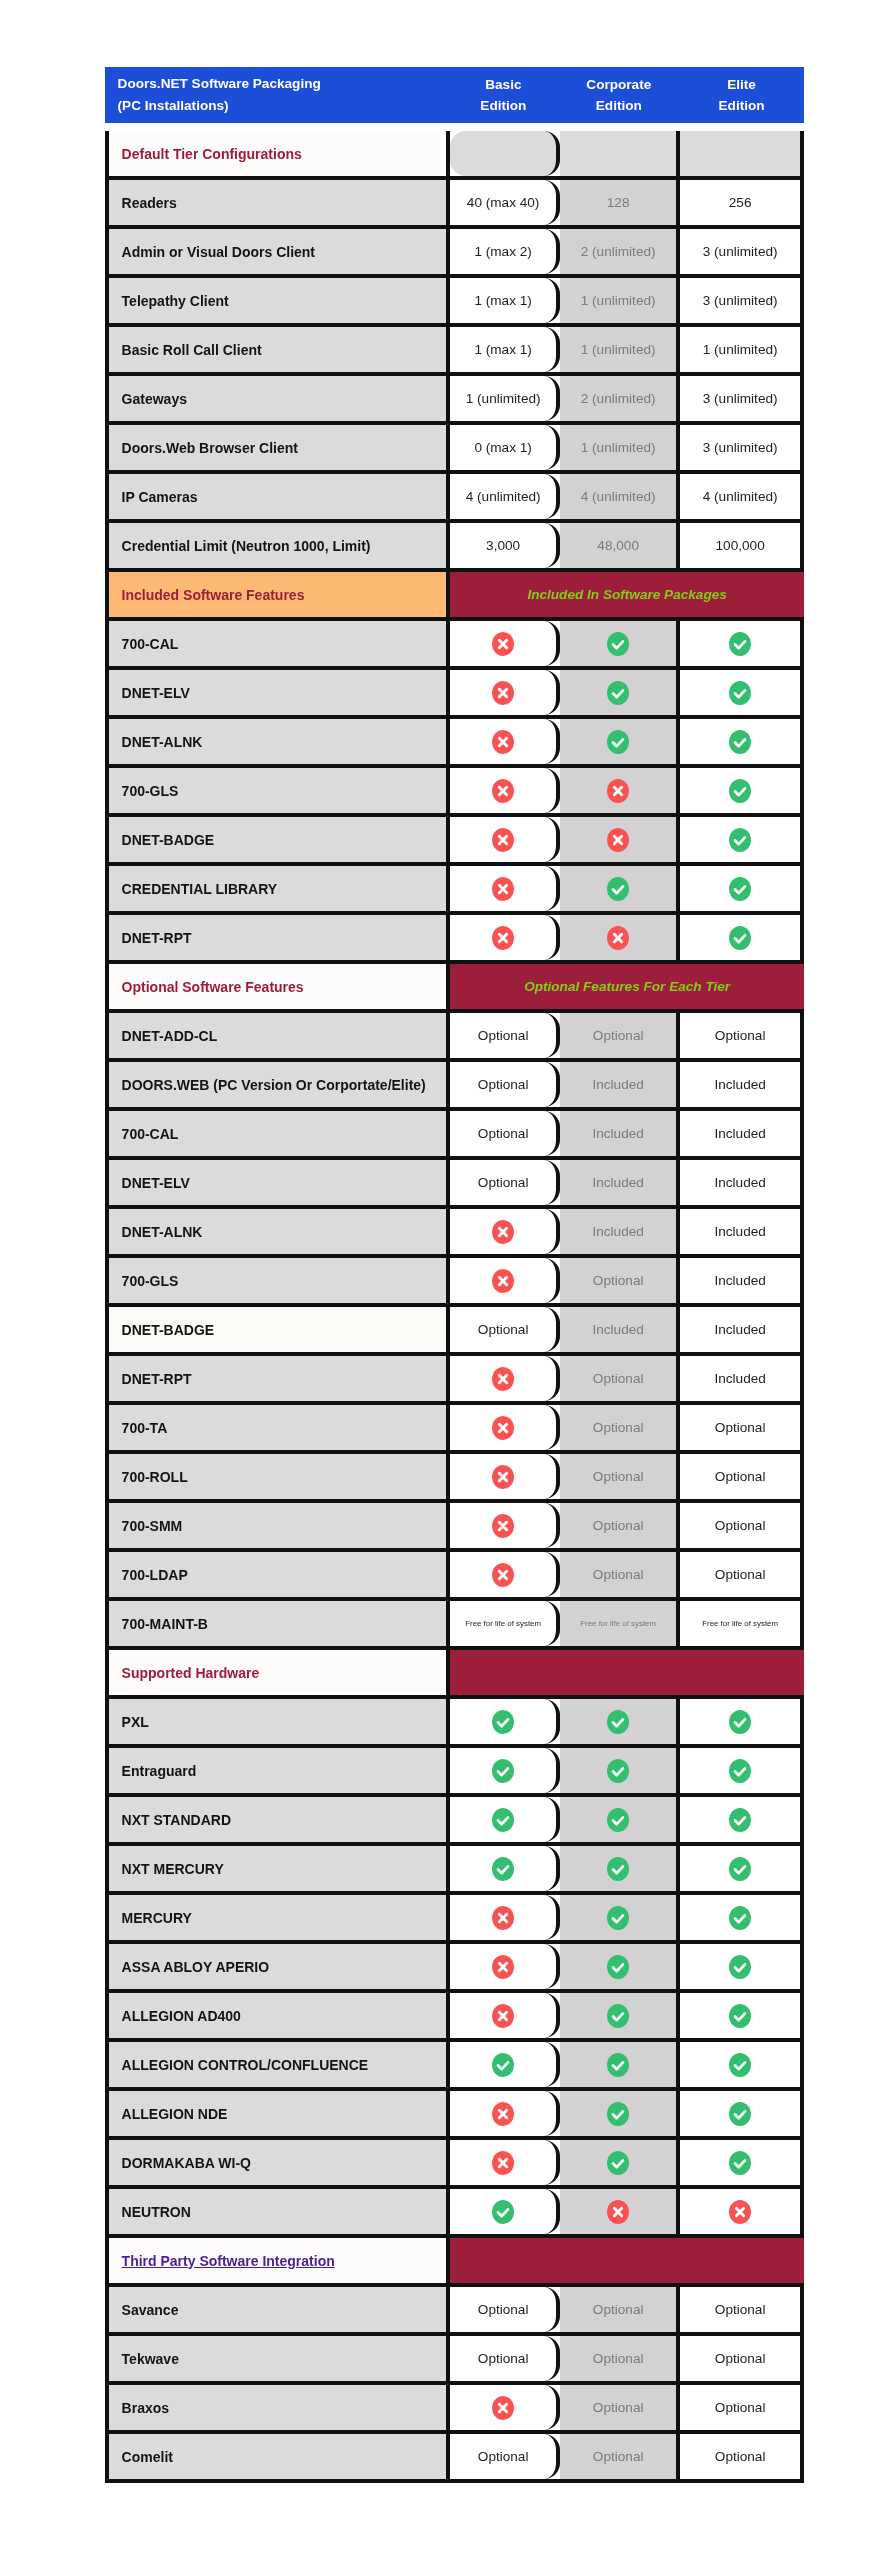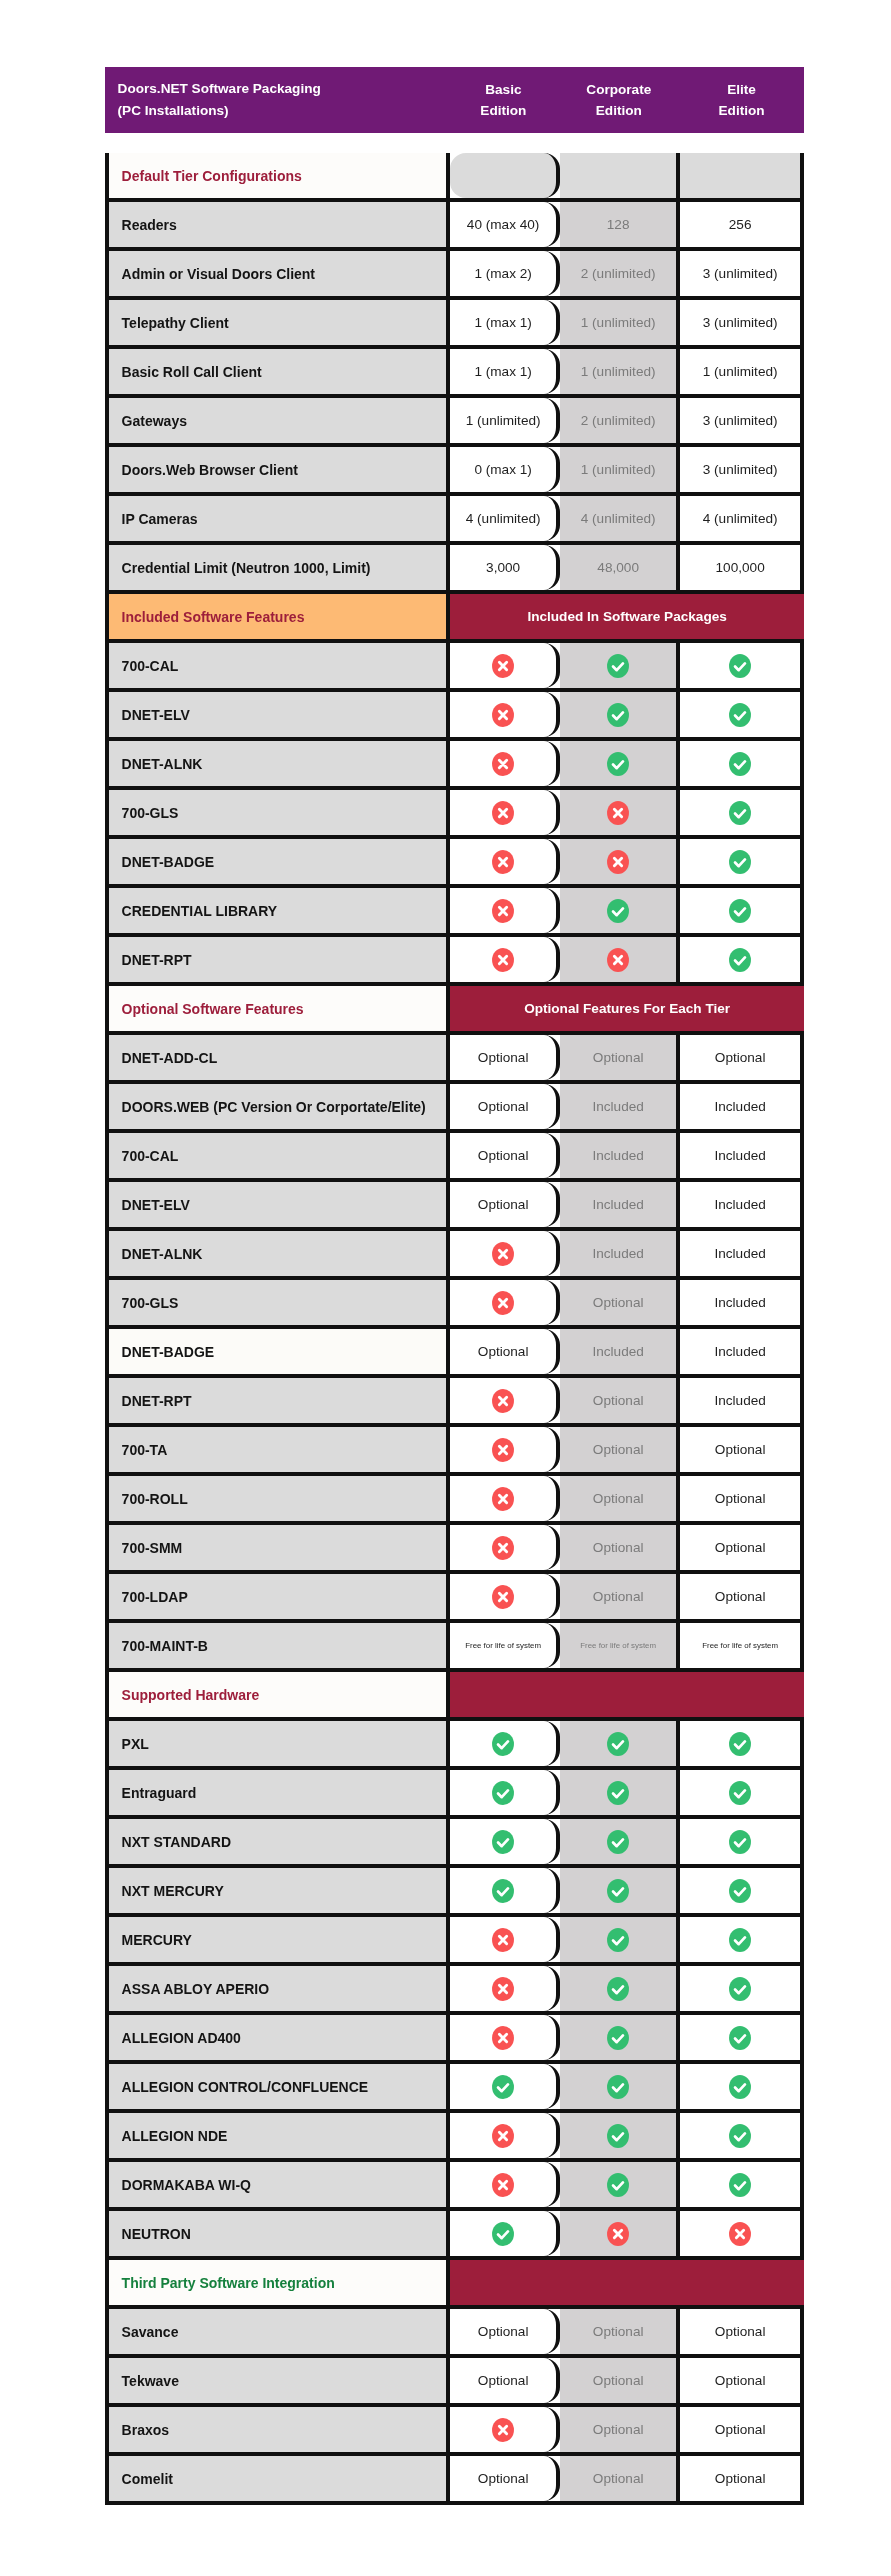--- a/index.html
+++ b/index.html
@@ -5,22 +5,22 @@
   html,body{margin:0;padding:0;}
   body{
     width:892px;height:2576px;background:#ffffff;position:relative;
     font-family:"Liberation Sans", sans-serif;
     -webkit-font-smoothing:antialiased;
   }
   .tbl{position:absolute;left:105px;top:67px;width:699px;}
 
   
   .thead{
-    height:66px;background:#701a75;display:flex;color:#ffffff;
-    margin-bottom:20px;
+    height:56px;background:#1d4ed8;display:flex;color:#ffffff;
+    margin-bottom:8px;
   }
   .th-title{
     width:49.1%;box-sizing:border-box;padding-left:12.6px;
     display:flex;flex-direction:column;justify-content:center;
     font-weight:bold;font-size:13.6px;line-height:22px;
   }
   .th-cols{flex:1;display:flex;}
   .th-col{
     display:flex;align-items:center;justify-content:center;text-align:center;
     font-weight:bold;font-size:13.6px;line-height:21px;white-space:pre-line;
@@ -45,21 +45,21 @@
   .val.basic{width:15.8%;border-right:4.2px solid #101010;border-radius:16px;}
   .val.corp{width:17.3%;border-right:4.2px solid #101010;background:#d3d1d2;color:#7b7b7b;}
   .val.elite{flex:1;border-right:4.2px solid #101010;}
   .val .small{font-size:7.9px;}
 
   
   .row.section .lbl{background:#fdfcfa;color:#9D1E3B;}
   .row.section .lbl.dark{color:#141414;}
   .band{
     flex:1;background:#9D1E3B;display:flex;align-items:center;justify-content:center;
-    color:#ffffff;font-weight:bold;font-size:13.6px;
+    color:#84cc16;font-weight:bold;font-size:13.6px;font-style:italic;
   }
   .val.boxcell{background:#dbdbdb;color:transparent;}
   .val.corp.boxcell{background:#dbdbdb;}
 
   svg{display:block;}
 </style>
 </head>
 <body>
 
 <div class="page">
@@ -742,21 +742,21 @@
             </svg>
           </div>
           <div class="cell val elite">
             <svg width="22" height="24" viewBox="0 0 42 46">
               <ellipse cx="21" cy="23" rx="21" ry="23" fill="#F95252"></ellipse>
               <path d="M14 16l14 14M28 16l-14 14" stroke="#ffffff" stroke-width="5.5" fill="none" stroke-linecap="round"></path>
             </svg>
           </div>
         </div>
         <div class="row section">
-          <div class="cell lbl dark section-lbl" style="background: rgb(253, 252, 250); color: #15803d;">Third Party Software Integration</div>
+          <div class="cell lbl dark section-lbl" style="background: rgb(253, 252, 250); color: #4c1d95; text-decoration: underline;">Third Party Software Integration</div>
           <div class="band"></div>
         </div>
         <div class="row">
           <div class="cell lbl">Savance</div>
           <div class="cell val basic">
             <span>Optional</span>
           </div>
           <div class="cell val corp">
             <span>Optional</span>
           </div>

